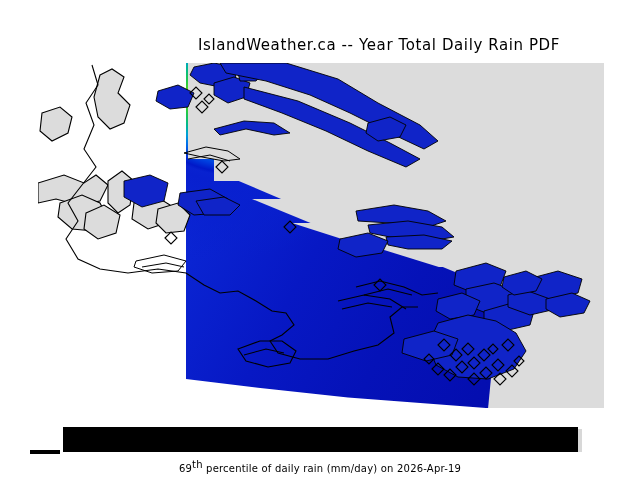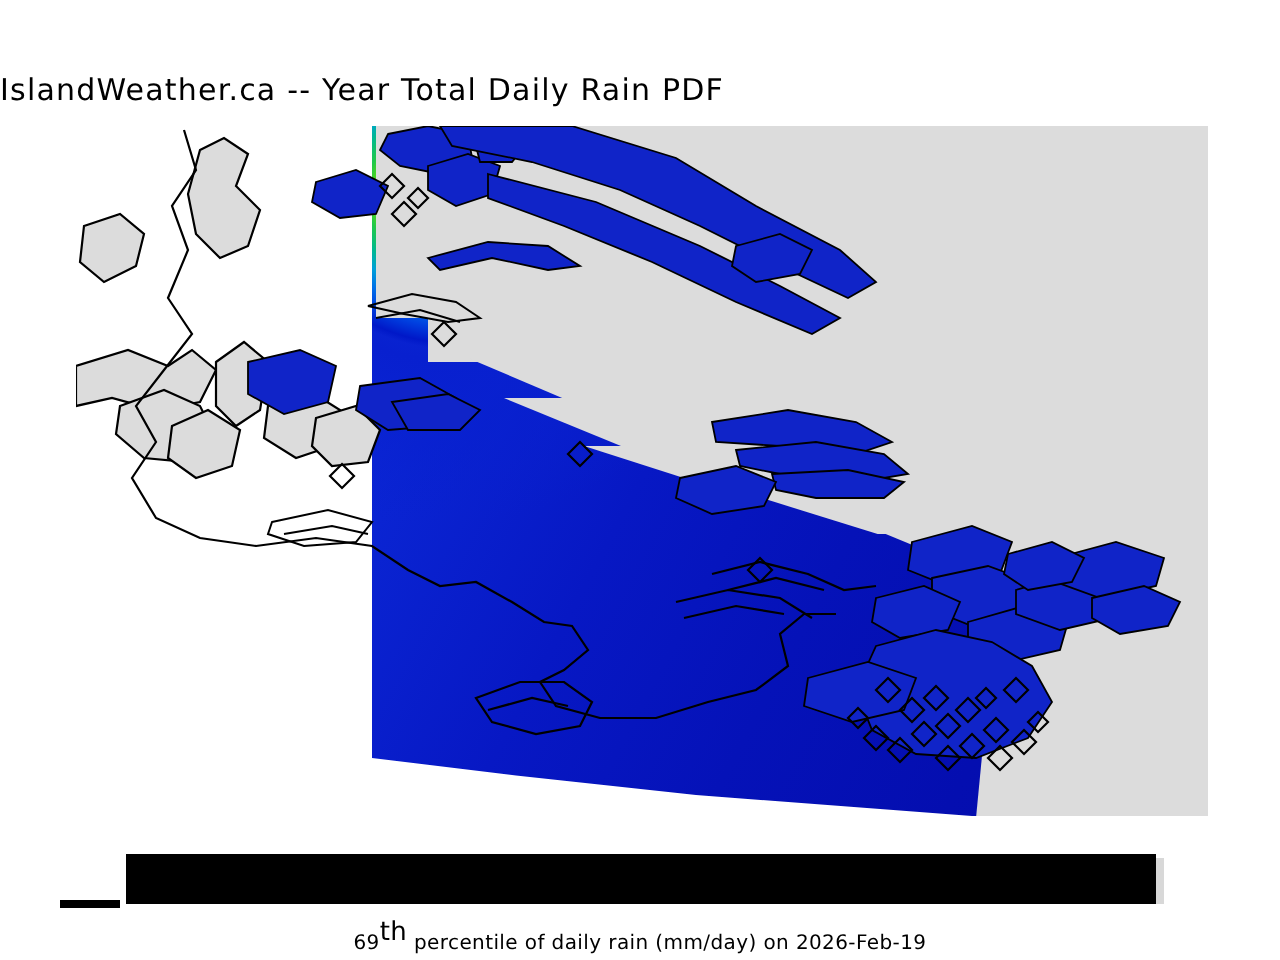--- a/index.html
+++ b/index.html
@@ -14,21 +14,21 @@
     overflow: hidden;
     font-family: "DejaVu Sans", sans-serif;
   }
 
   
   #title {
     position: absolute;
     left: 0;
     top: 36px;
     width: 560px;
-    text-align: left;
+    text-align: right;
     font-family: "DejaVu Sans", sans-serif;
     font-size: 15px;
     letter-spacing: 0.6px;
     color: #000000;
     white-space: nowrap;
   }
 
   
   #map-panel {
     position: absolute;
@@ -138,21 +138,21 @@
     top: 459px;
     width: 640px;
     text-align: center;
     font-family: "DejaVu Sans", sans-serif;
     font-size: 10px;
     letter-spacing: 0.2px;
     color: #000000;
     white-space: nowrap;
   }
   #caption sup {
-    font-size: 13px;
+    font-size: 10px;
     vertical-align: super;
   }
 </style>
 </head>
 <body>
 
 <div id="title">IslandWeather.ca -- Year Total Daily Rain PDF</div>
 
 <div id="map-panel">
 
@@ -282,13 +282,13 @@
     </g>
   </svg>
 </div>
 
 <div id="colorbar-wrap">
   <div id="colorbar"></div>
   <div id="colorbar-edge"></div>
 </div>
 <div id="colorbar-tail"></div>
 
-<div id="caption"><span>69</span><sup>th</sup><span> percentile of daily rain (mm/day) on </span><span>2026-Feb-19</span></div>
+<div id="caption"><span>69</span><sup>th</sup><span> percentile of daily rain (mm/day) on </span><span>2026-Apr-19</span></div>
 
 </body></html>

